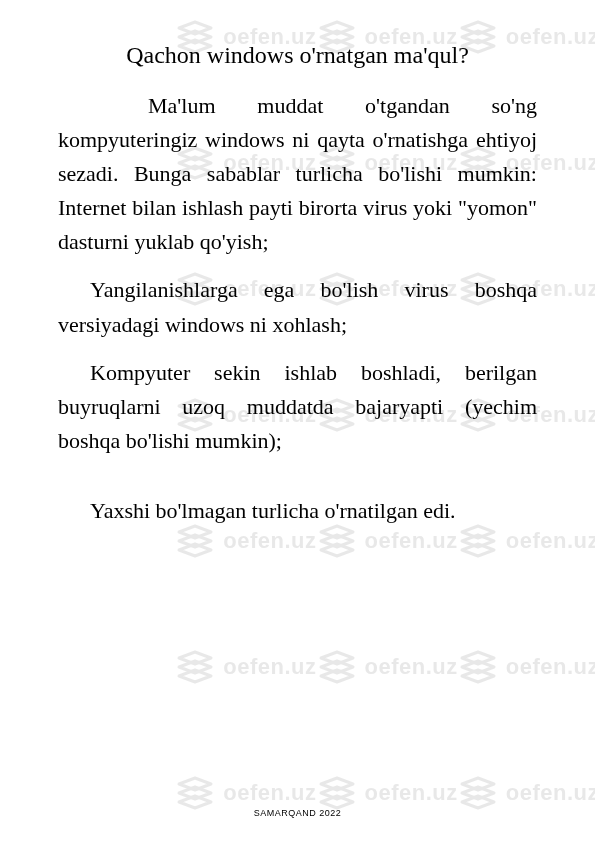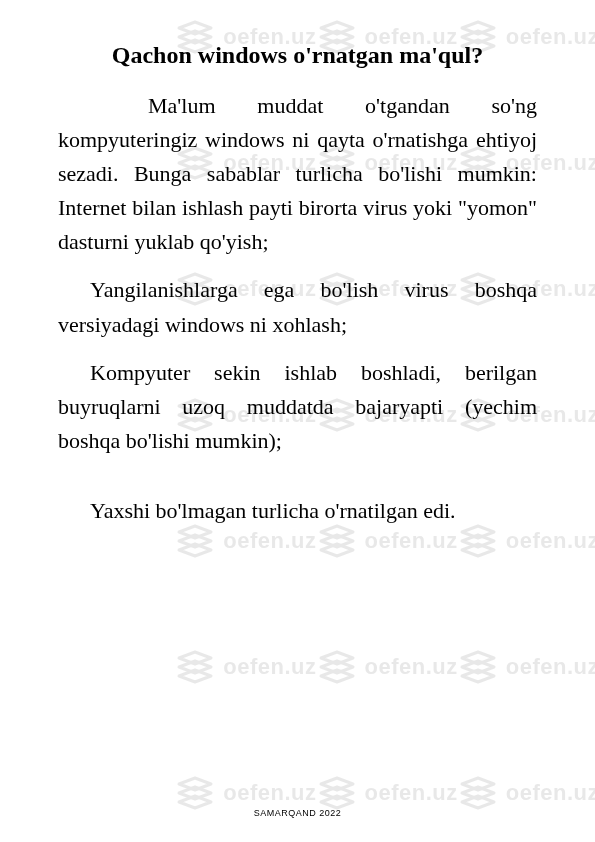--- a/index.html
+++ b/index.html
@@ -40,21 +40,21 @@
       letter-spacing: 0.5px;
       color: #d6d6d6;
     }
     .content {
       position: relative;
       z-index: 1;
       padding: 42px 58px 0 58px;
     }
     h1.title {
       font-size: 24px;
-      font-weight: 700;
+      font-weight: 400;
       text-align: center;
       color: #000;
       margin-bottom: 20px;
     }
     p.para {
       font-size: 22px;
       line-height: 1.55;
       color: #000;
       text-align: justify;
       text-justify: inter-word;

